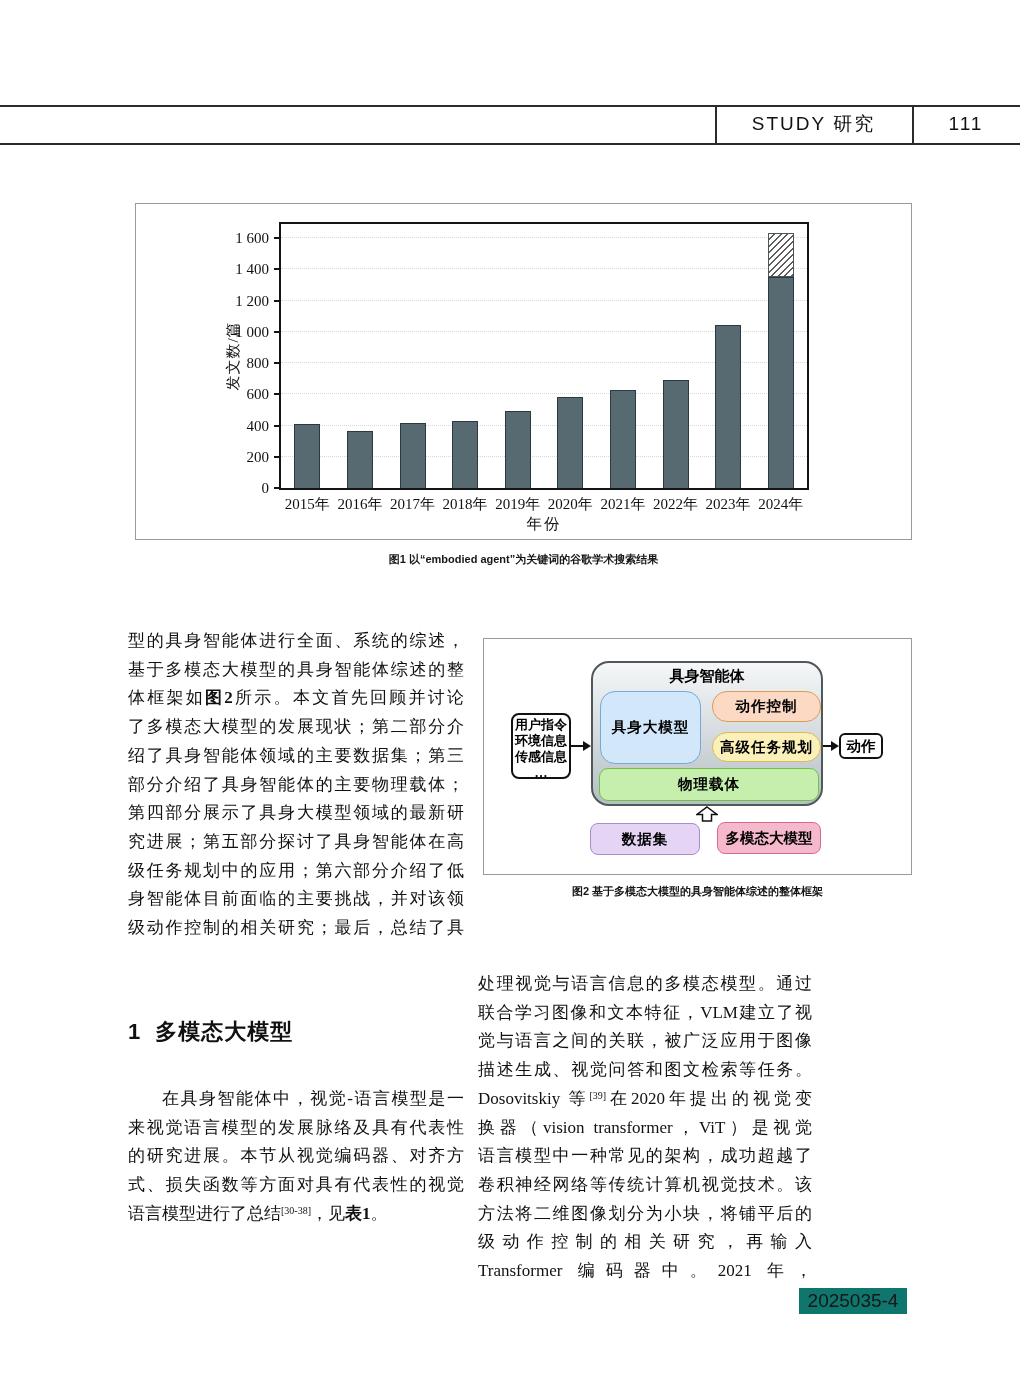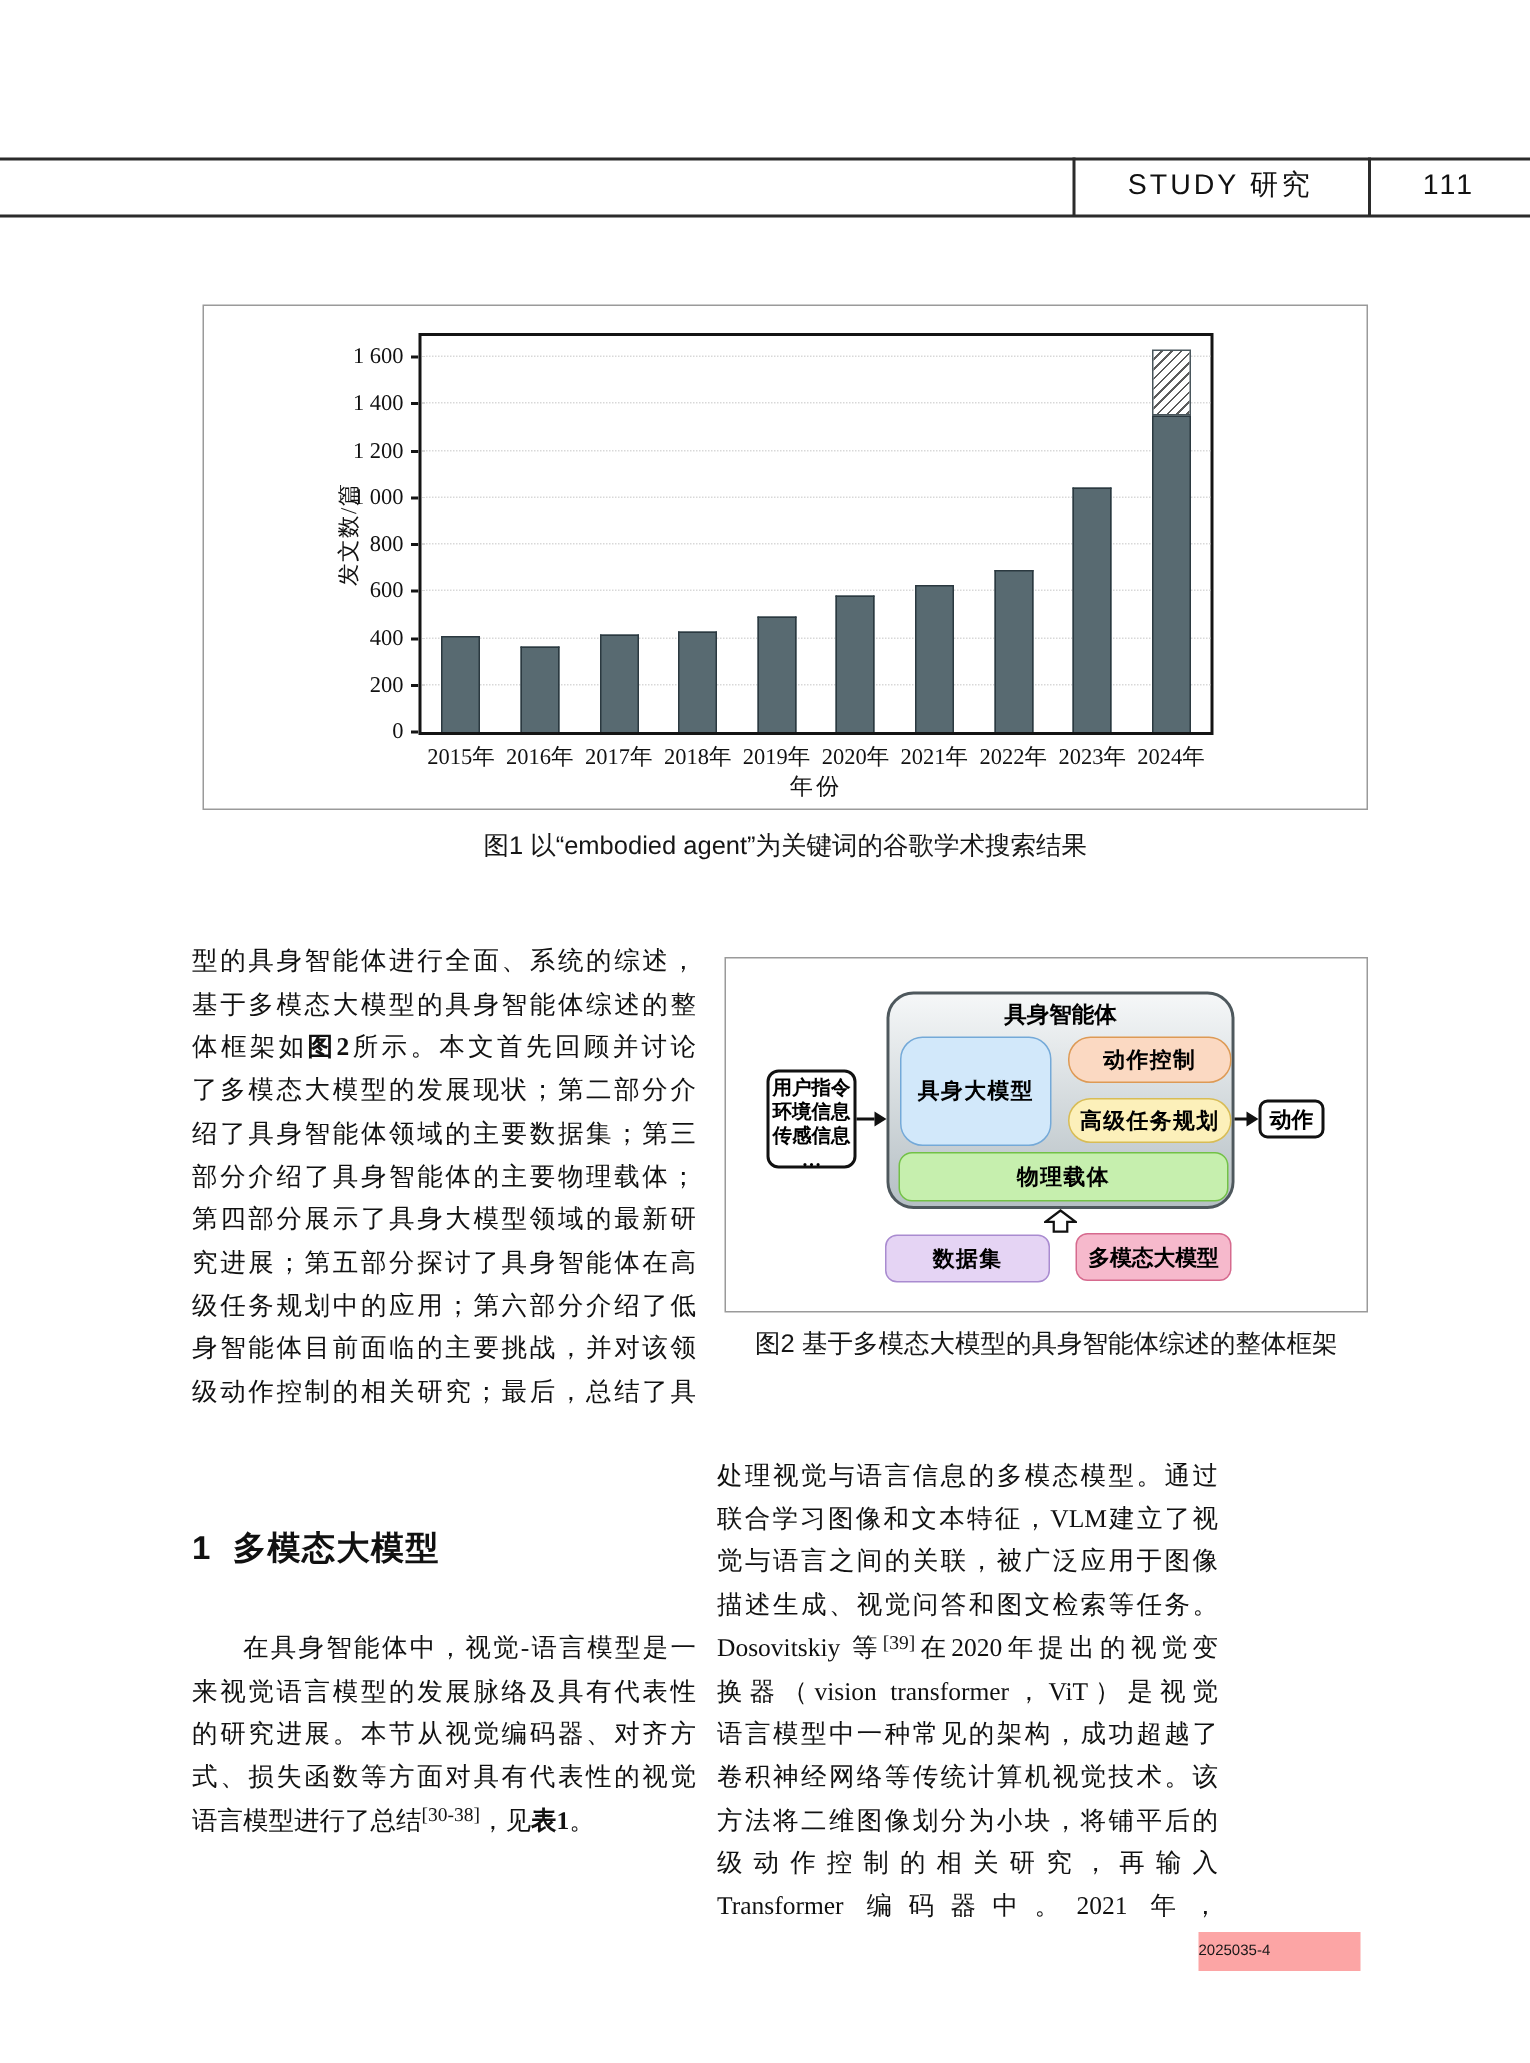--- a/index.html
+++ b/index.html
@@ -30,21 +30,21 @@
         border:1.5px solid #49565c;}
   .ytick-label{position:absolute;left:0;width:133px;text-align:right;font-size:15px;height:18px;line-height:18px;}
   .ytick-mark{position:absolute;left:138px;width:5px;height:2px;background:#141414;}
   .xtick-label{position:absolute;top:291px;text-align:center;font-size:15px;}
   .y-axis-title{position:absolute;left:97px;top:152px;transform:translate(-50%,-50%) rotate(-90deg);
         font-size:15px;letter-spacing:1px;white-space:nowrap;}
   .x-axis-title{position:absolute;left:145px;width:526px;top:310px;text-align:center;
         font-size:15.5px;letter-spacing:2px;}
 
   .fig-caption{position:absolute;text-align:center;
-        font-family:"Liberation Sans","DejaVu Sans",sans-serif;font-size:17px;color:#161616;}
+        font-family:"Liberation Sans","DejaVu Sans",sans-serif;font-size:11px;color:#161616;font-weight:bold;}
   .caption1{left:135px;width:777px;top:552px;}
   .caption2{left:483px;width:429px;top:884px;}
 
   
   .fig2-frame{position:absolute;left:483px;top:638px;width:429px;height:237px;
         border:1.5px solid #9a9a9a;box-sizing:border-box;background:#fff;}
   .dg{position:absolute;box-sizing:border-box;font-family:"Liberation Serif","DejaVu Serif",serif;
         font-weight:bold;color:#000;text-align:center;}
   .input-box{left:27px;top:74px;width:60px;height:66px;border:2px solid #111;border-radius:8px;
         background:#fff;font-size:13px;line-height:16px;padding-top:2px;}
@@ -73,31 +73,31 @@
   .up-arrow{position:absolute;left:212px;top:167px;}
 
   
   .textcol{position:absolute;font-size:17px;line-height:28.7px;}
   .col-left1{left:128px;top:627px;width:336px;}
   .col-left2{left:128px;top:1085px;width:336px;}
   .col-right{left:478px;top:970px;width:334px;}
   .tline{text-align:justify;text-align-last:justify;}
   .tline-last{text-align-last:left;}
   .tline-indent{text-indent:2em;}
-  .tline sup{font-size:13px;line-height:0;vertical-align:5px;margin-top:46px;}
+  .tline sup{font-size:10px;line-height:0;vertical-align:5px;margin-top:46px;}
 
   .section-heading{position:absolute;left:128px;top:1017px;width:360px;
         font-family:"Liberation Sans","DejaVu Sans",sans-serif;font-weight:bold;font-size:22px;
         letter-spacing:1px;}
   .section-heading .num{margin-right:14px;}
 
   
-  .footer-box{position:absolute;left:799px;top:1288px;width:108px;height:26px;background:#fca5a5;
-        text-align:left;line-height:26px;font-family:"Liberation Sans","DejaVu Sans",sans-serif;
-        font-size:10px;color:#161616;}
+  .footer-box{position:absolute;left:799px;top:1288px;width:108px;height:26px;background:#0f766e;
+        text-align:center;line-height:26px;font-family:"Liberation Sans","DejaVu Sans",sans-serif;
+        font-size:19px;color:#161616;}
 </style>
 </head>
 <body>
 
 <div class="page">
 
   <div class="rule rule-top"></div>
   <div class="rule rule-bottom"></div>
   <div class="vline" style="left:715px"></div>
   <div class="vline" style="left:912px"></div>

